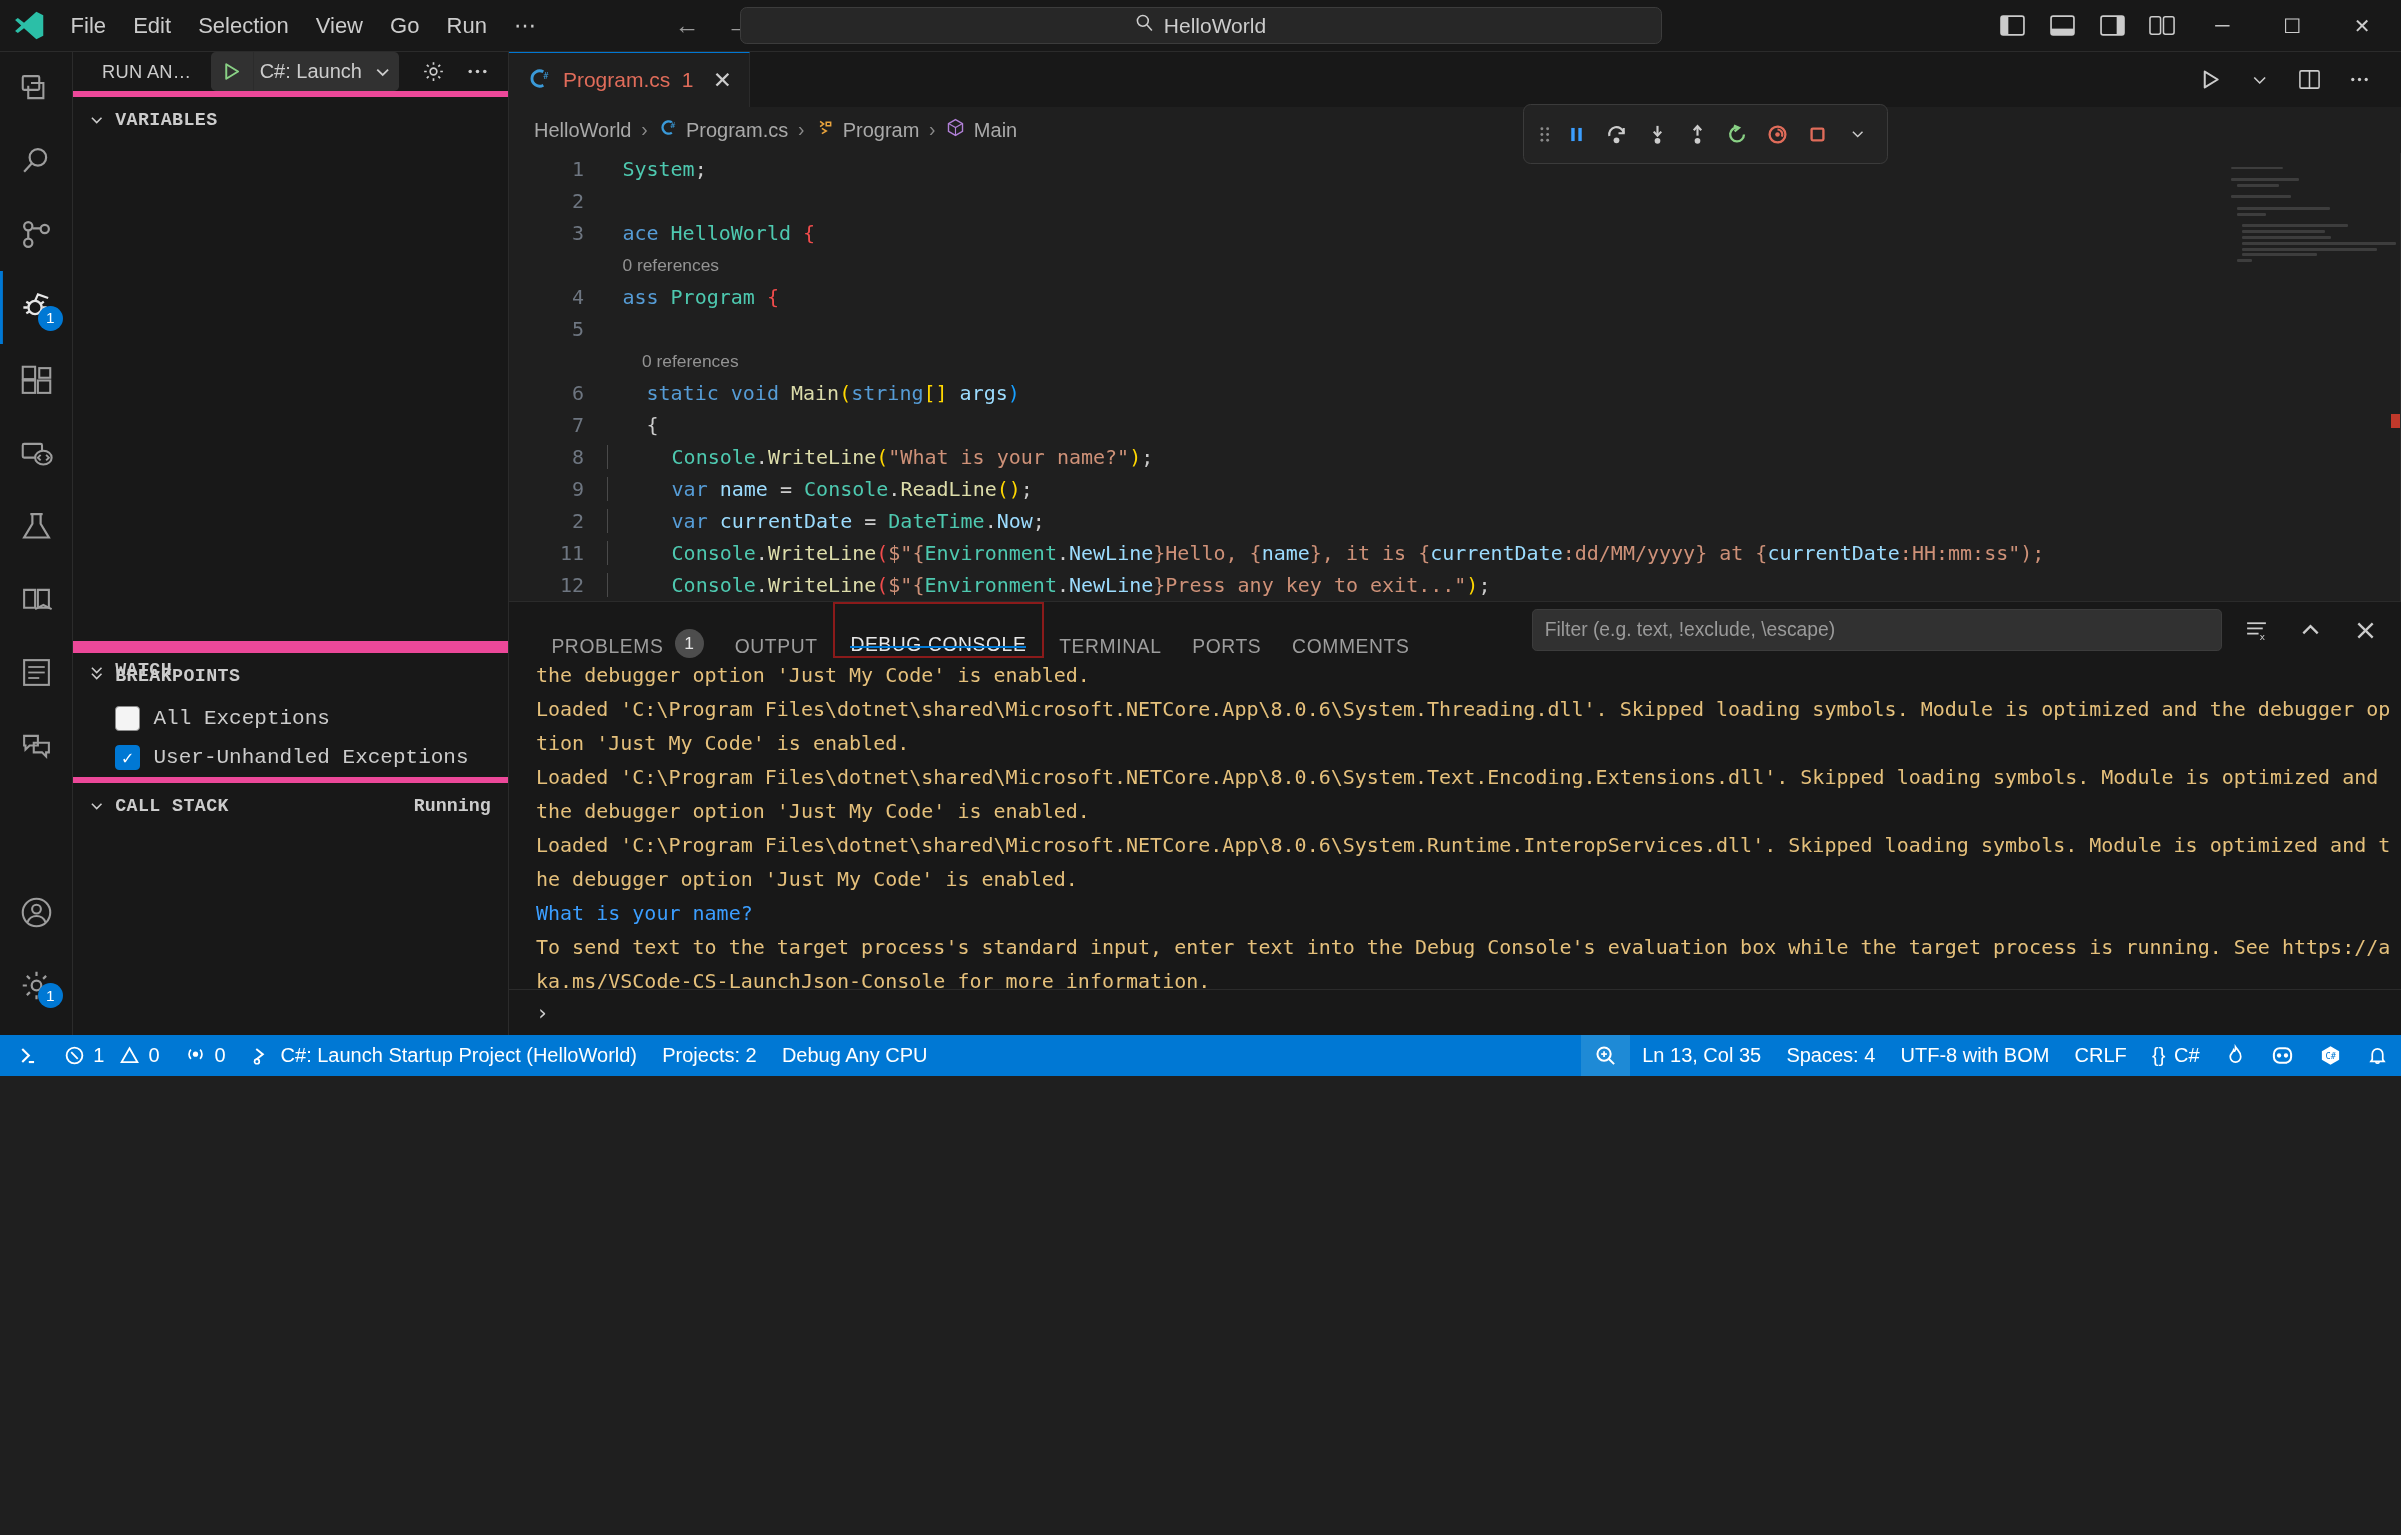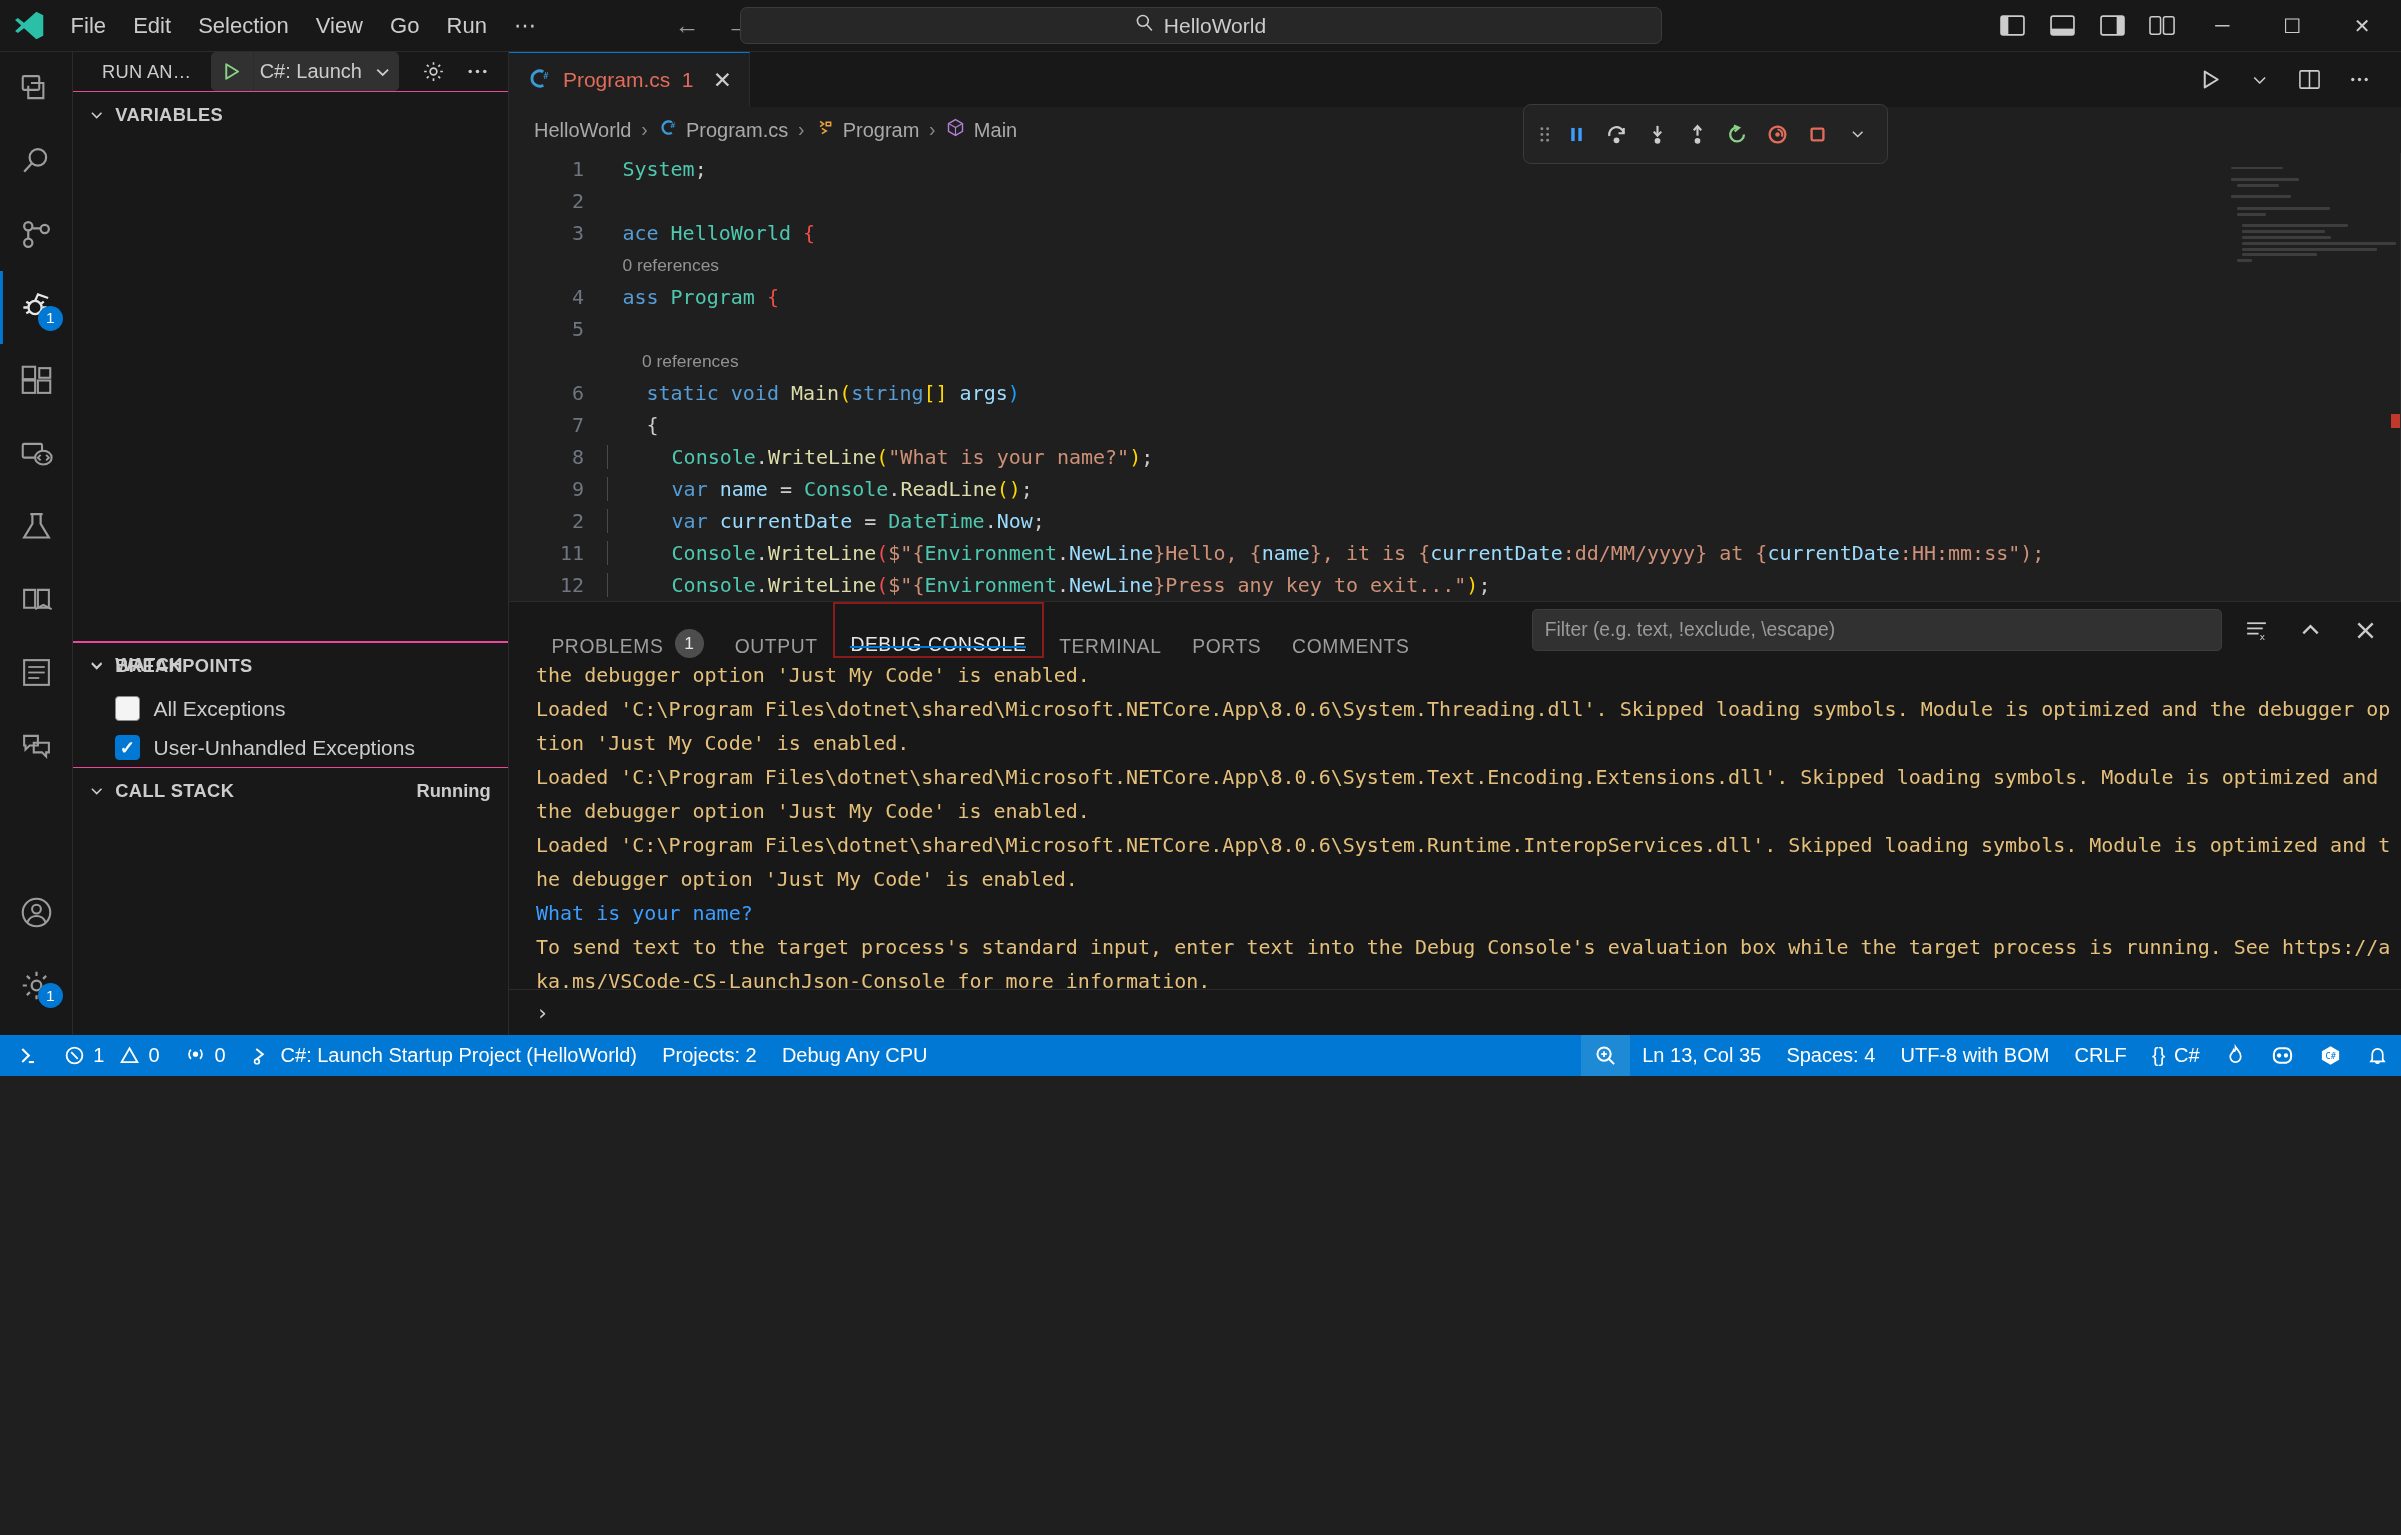--- a/index.html
+++ b/index.html
@@ -74,21 +74,21 @@
   }
   .launch-play { width: 42px; display: flex; align-items: center; justify-content: center; }
   .launch-name {
     font-size: 20px; color: #cccccc; padding: 0 5.8px; white-space: nowrap;
     overflow: hidden; border-left: 1px solid #2b2b2b; line-height: 39px; flex: 1;
   }
   .launch-chev { width: 33px; display: flex; align-items: center; justify-content: center; color: #cccccc; }
   .side-head-icons { display: flex; align-items: center; gap: 7.7px; margin-left: 5.8px; }
   .side-head-icon { width: 37px; height: 37px; display: flex; align-items: center; justify-content: center; color: #cccccc; }
 
-  .section { border-top: 1px solid #ec4899; display: flex; flex-direction: column; min-height: 0; }
+  .section { border-top: 6px solid #ec4899; display: flex; flex-direction: column; min-height: 0; font-family: Liberation Mono, monospace; }
   .section-head {
     height: 46px; display: flex; align-items: center; gap: 7.7px; padding: 0 17.4px 0 13.5px;
     flex: 0 0 46px;
   }
   .sec-chev { width: 21px; display: flex; align-items: center; justify-content: center; color: #cccccc; }
   .sec-title { font-size: 18.3px; font-weight: bold; color: #cccccc; letter-spacing: 0.4px; }
   .sec-extra { margin-left: auto; font-size: 18.3px; font-weight: bold; color: #cccccc; }
   .sec-body { flex: 1; min-height: 0; }
   .s-variables { flex: 0 0 550px; }
   .s-watch { flex: 1; }

